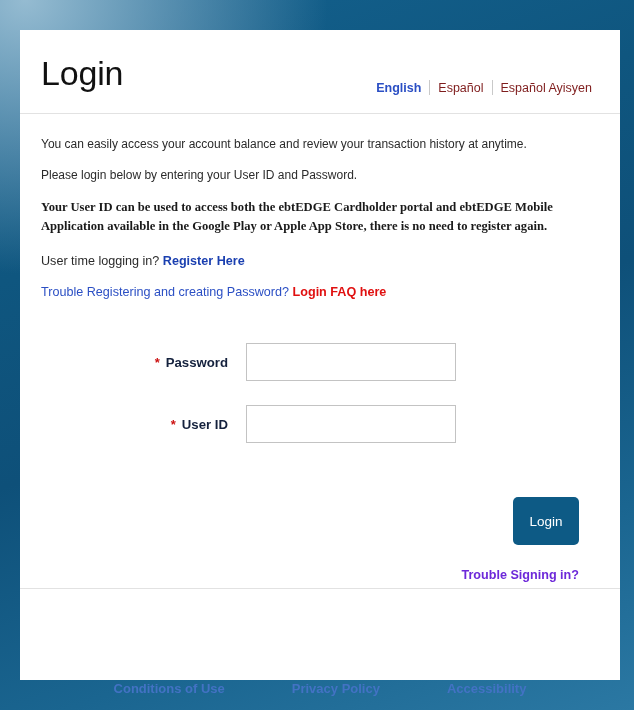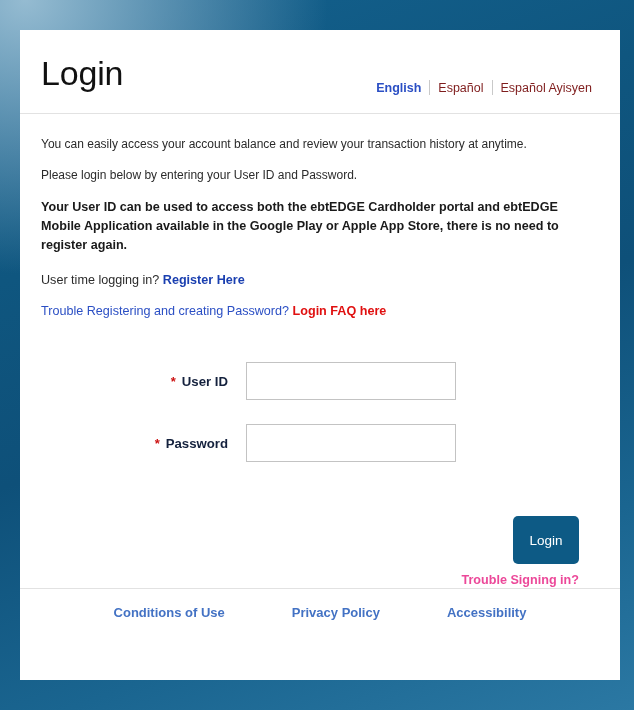--- a/index.html
+++ b/index.html
@@ -88,20 +88,21 @@
     line-height: 17px;
     margin: 0 0 14px 0;
   }
   .notice {
     font-size: 12.6px;
     color: #1a1a1a;
     font-weight: bold;
     line-height: 19px;
     margin: 0 0 17px 0;
     max-width: 525px;
+    font-family: Liberation Serif, serif;
   }
   .reg-line {
     font-size: 12.6px;
     color: #2b2b2b;
     line-height: 17px;
     margin: 0 0 14px 0;
   }
   .link-blue-bold {
     color: #1a3fb0;
     font-weight: bold;
@@ -175,39 +176,39 @@
     border: none;
     border-radius: 5px;
     width: 66px;
     height: 48px;
     font-family: "Liberation Sans", sans-serif;
     font-size: 13.5px;
     cursor: pointer;
     padding: 0;
   }
   .trouble-link {
-    margin-top: 9px;
-    font-size: 12.6px;
-    font-weight: bold;
-    color: #ec4899;
+    margin-top: 23px;
+    font-size: 12.6px;
+    font-weight: bold;
+    color: #6d28d9;
     text-decoration: none;
     white-space: nowrap;
   }
 
   
   .card-footer {
     position: absolute;
     left: 0;
     right: 0;
     bottom: 0;
     height: 92px;
     border-top: 1px solid #e2e2e2;
     box-sizing: border-box;
     display: flex;
-    align-items: flex-start;
+    align-items: flex-end;
     justify-content: center;
   }
   .footer-links {
     display: flex;
     align-items: center;
     gap: 67px;
     transform: translateY(16px);
   }
   .footer-link {
     color: #4372c4;
@@ -251,30 +252,30 @@
 
       <p class="faq-line">
         <a class="faq-q" href="#">Trouble Registering and creating Password?</a>
         <a class="faq-a" href="#">Login FAQ here</a>
       </p>
 
       <div class="form-area">
 
         <div class="form-row">
           <div class="field-label">
+            <span class="req-star">*</span><span>Password</span>
+          </div>
+          <input class="field-input" type="password" placeholder="" style="">
+        </div>
+
+        <div class="form-row">
+          <div class="field-label">
             <span class="req-star">*</span><span>User ID</span>
           </div>
           <input class="field-input" type="text" placeholder="" style="">
-        </div>
-
-        <div class="form-row">
-          <div class="field-label">
-            <span class="req-star">*</span><span>Password</span>
-          </div>
-          <input class="field-input" type="password" placeholder="" style="">
         </div>
 
         <div class="actions">
           <button class="login-button">Login</button>
           <a class="trouble-link" href="#">Trouble Signing in?</a>
         </div>
 
       </div>
     </div>
 

